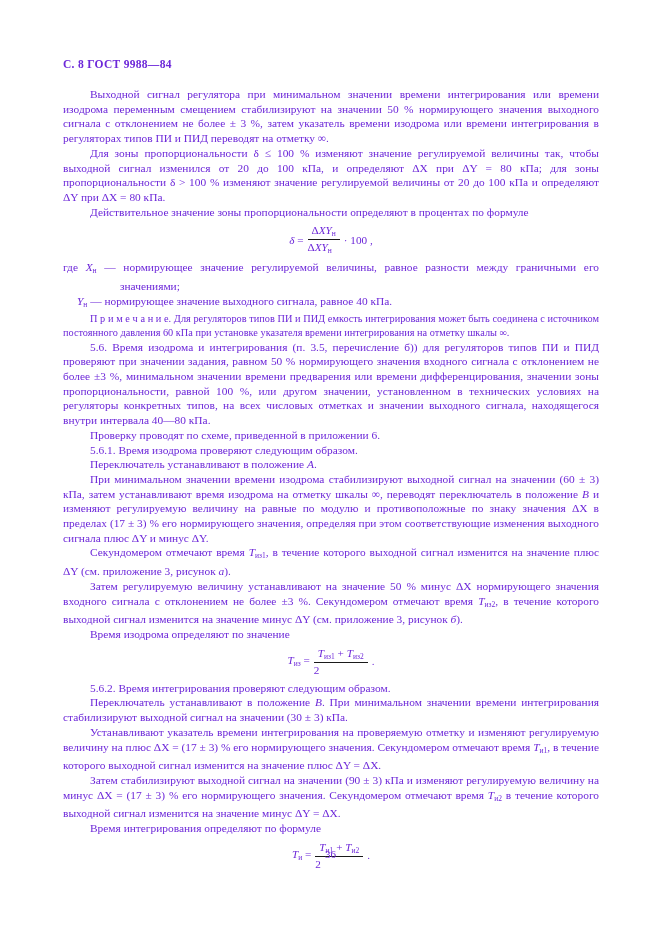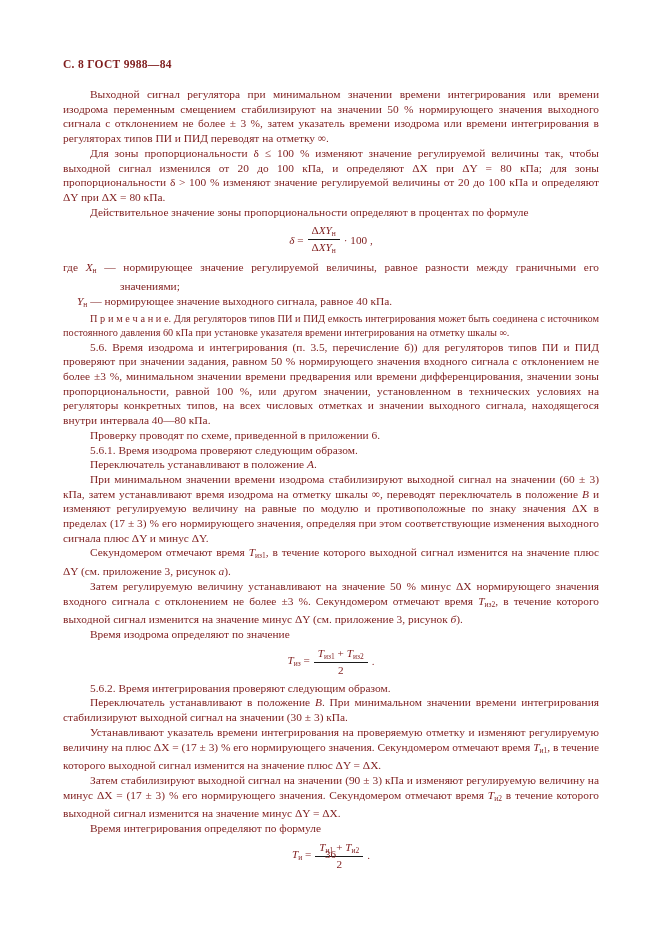--- a/index.html
+++ b/index.html
@@ -9,21 +9,21 @@
   }
   .page {
     position: relative;
     width: 661px;
     height: 936px;
     background: #ffffff;
     box-sizing: border-box;
     padding: 58px 62px 0 63px;
     overflow: hidden;
     font-family: "Liberation Serif", "DejaVu Serif", serif;
-    color: #7f1d1d;
+    color: #6d28d9;
   }
   .header {
     font-size: 11.5px;
     font-weight: bold;
     letter-spacing: 0.3px;
     margin: 0 0 17px 0;
   }
   p {
     margin: 0;
     font-size: 11.4px;
@@ -52,21 +52,21 @@
   .formula {
     display: flex;
     justify-content: center;
     align-items: center;
     gap: 4px;
     font-size: 11.2px;
     margin: 5px 0 5px 0;
   }
   .frac {
     display: inline-block;
-    text-align: center;
+    text-align: left;
   }
   .frac .num {
     display: block;
     border-bottom: 1px solid #1a1a1a;
     padding: 0 4px 1px 4px;
   }
   .frac .den {
     display: block;
     padding-top: 1px;
   }

